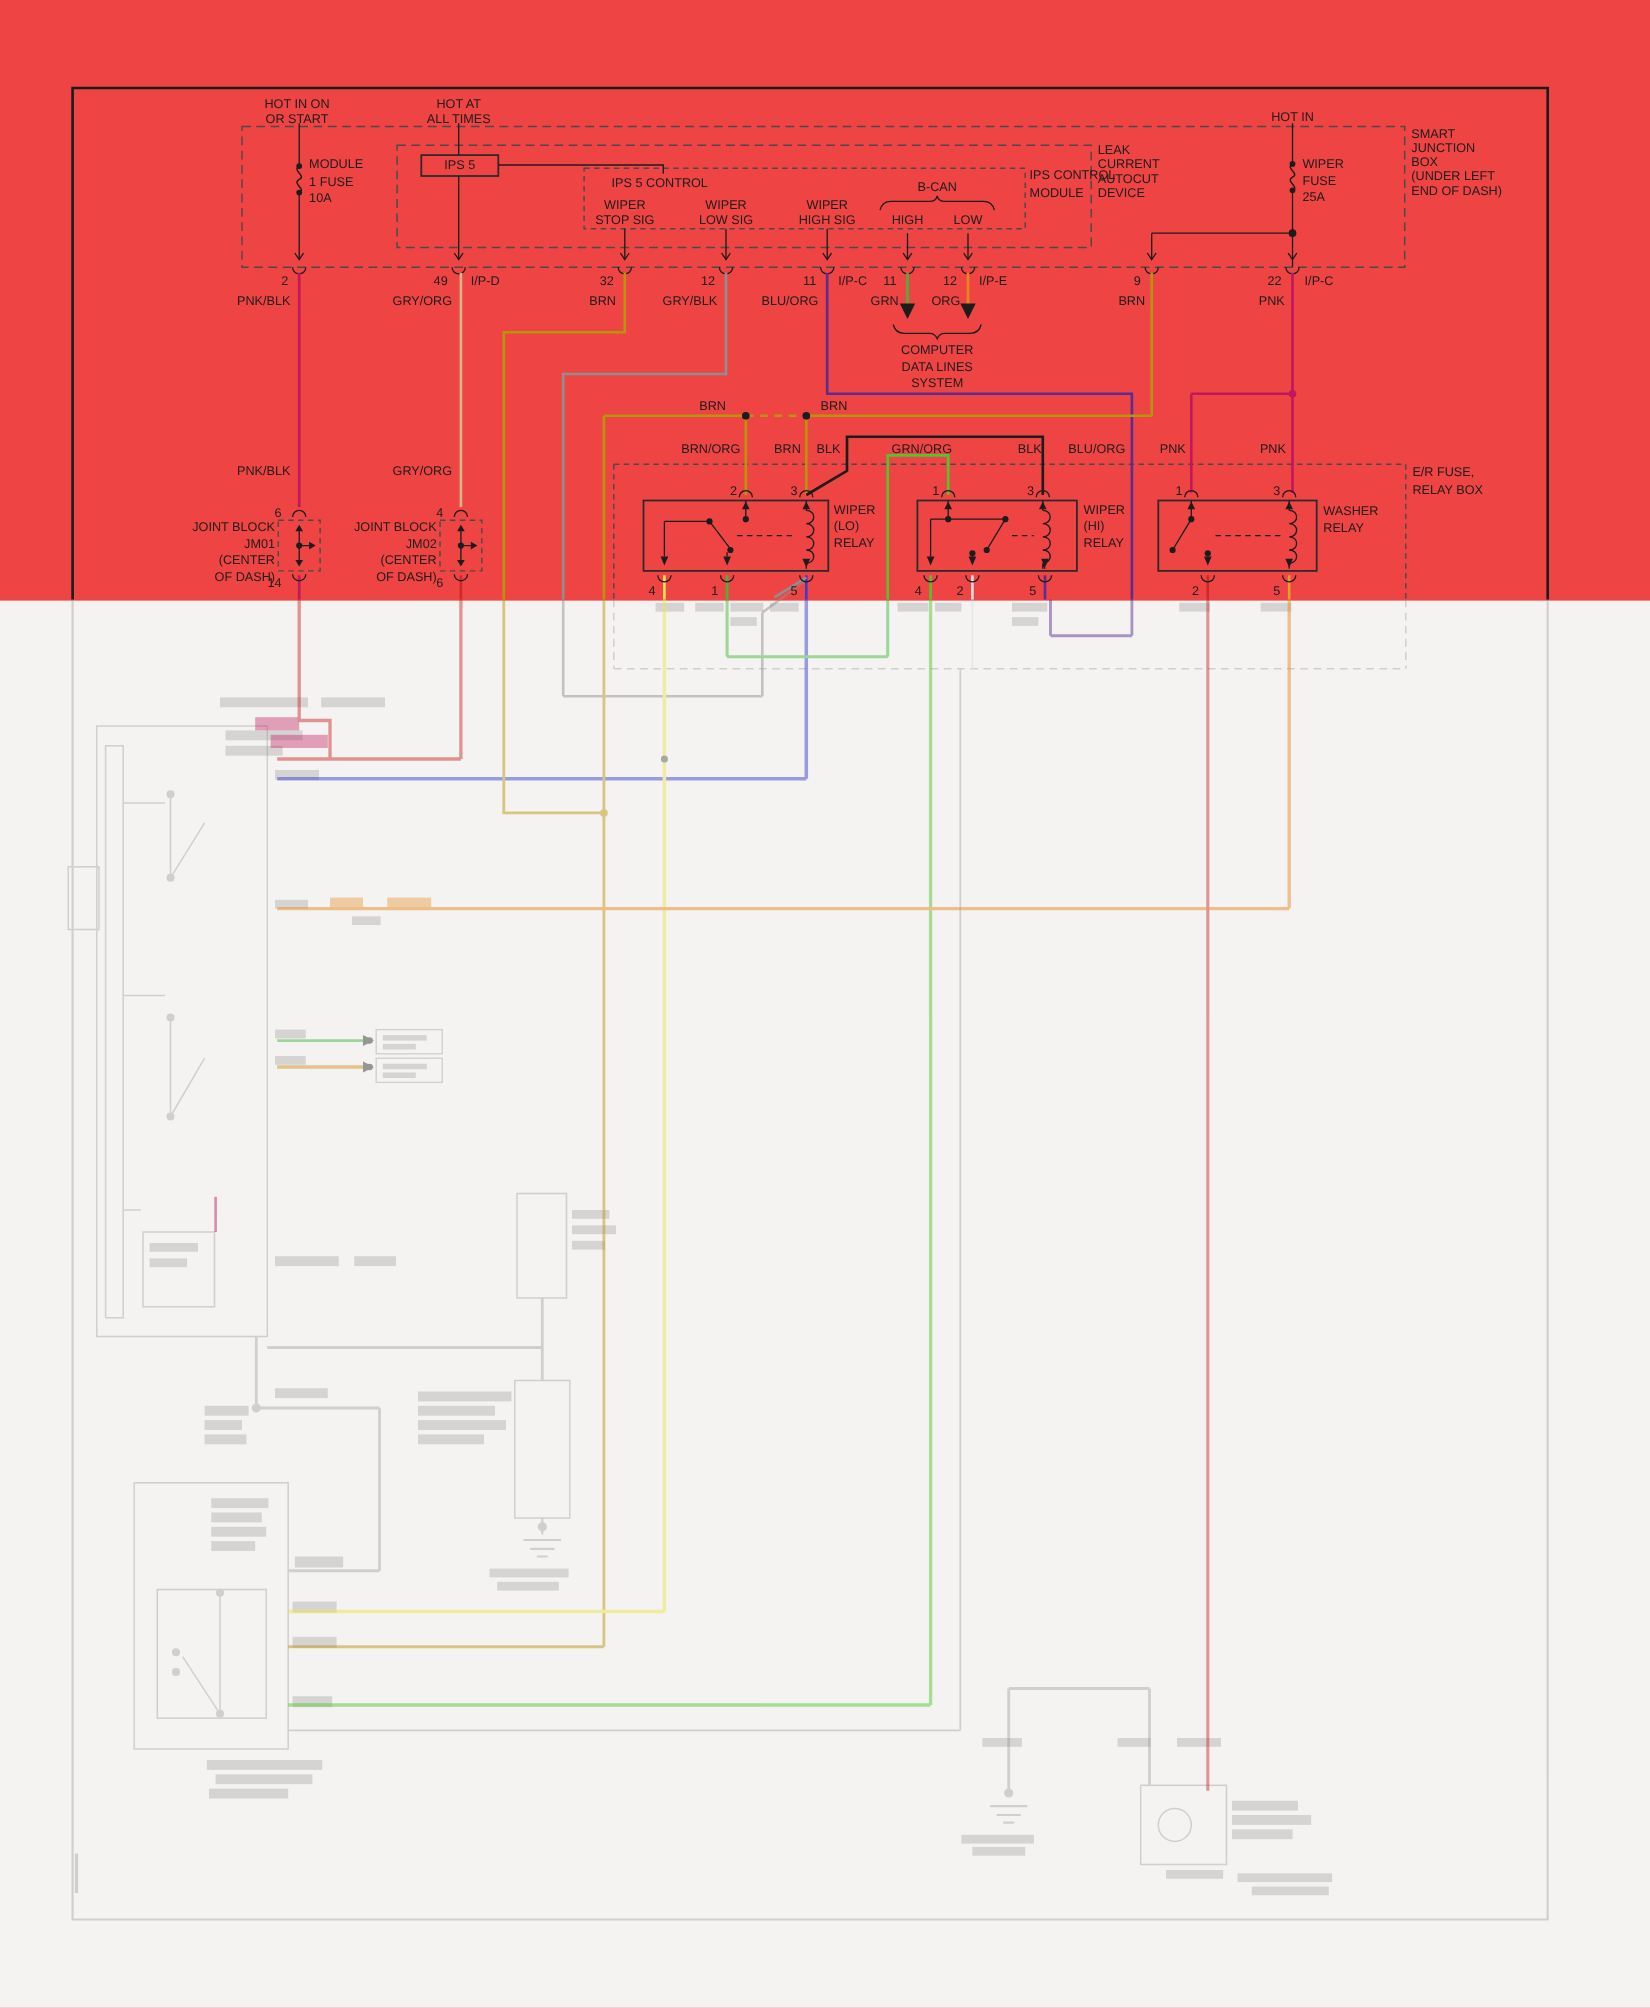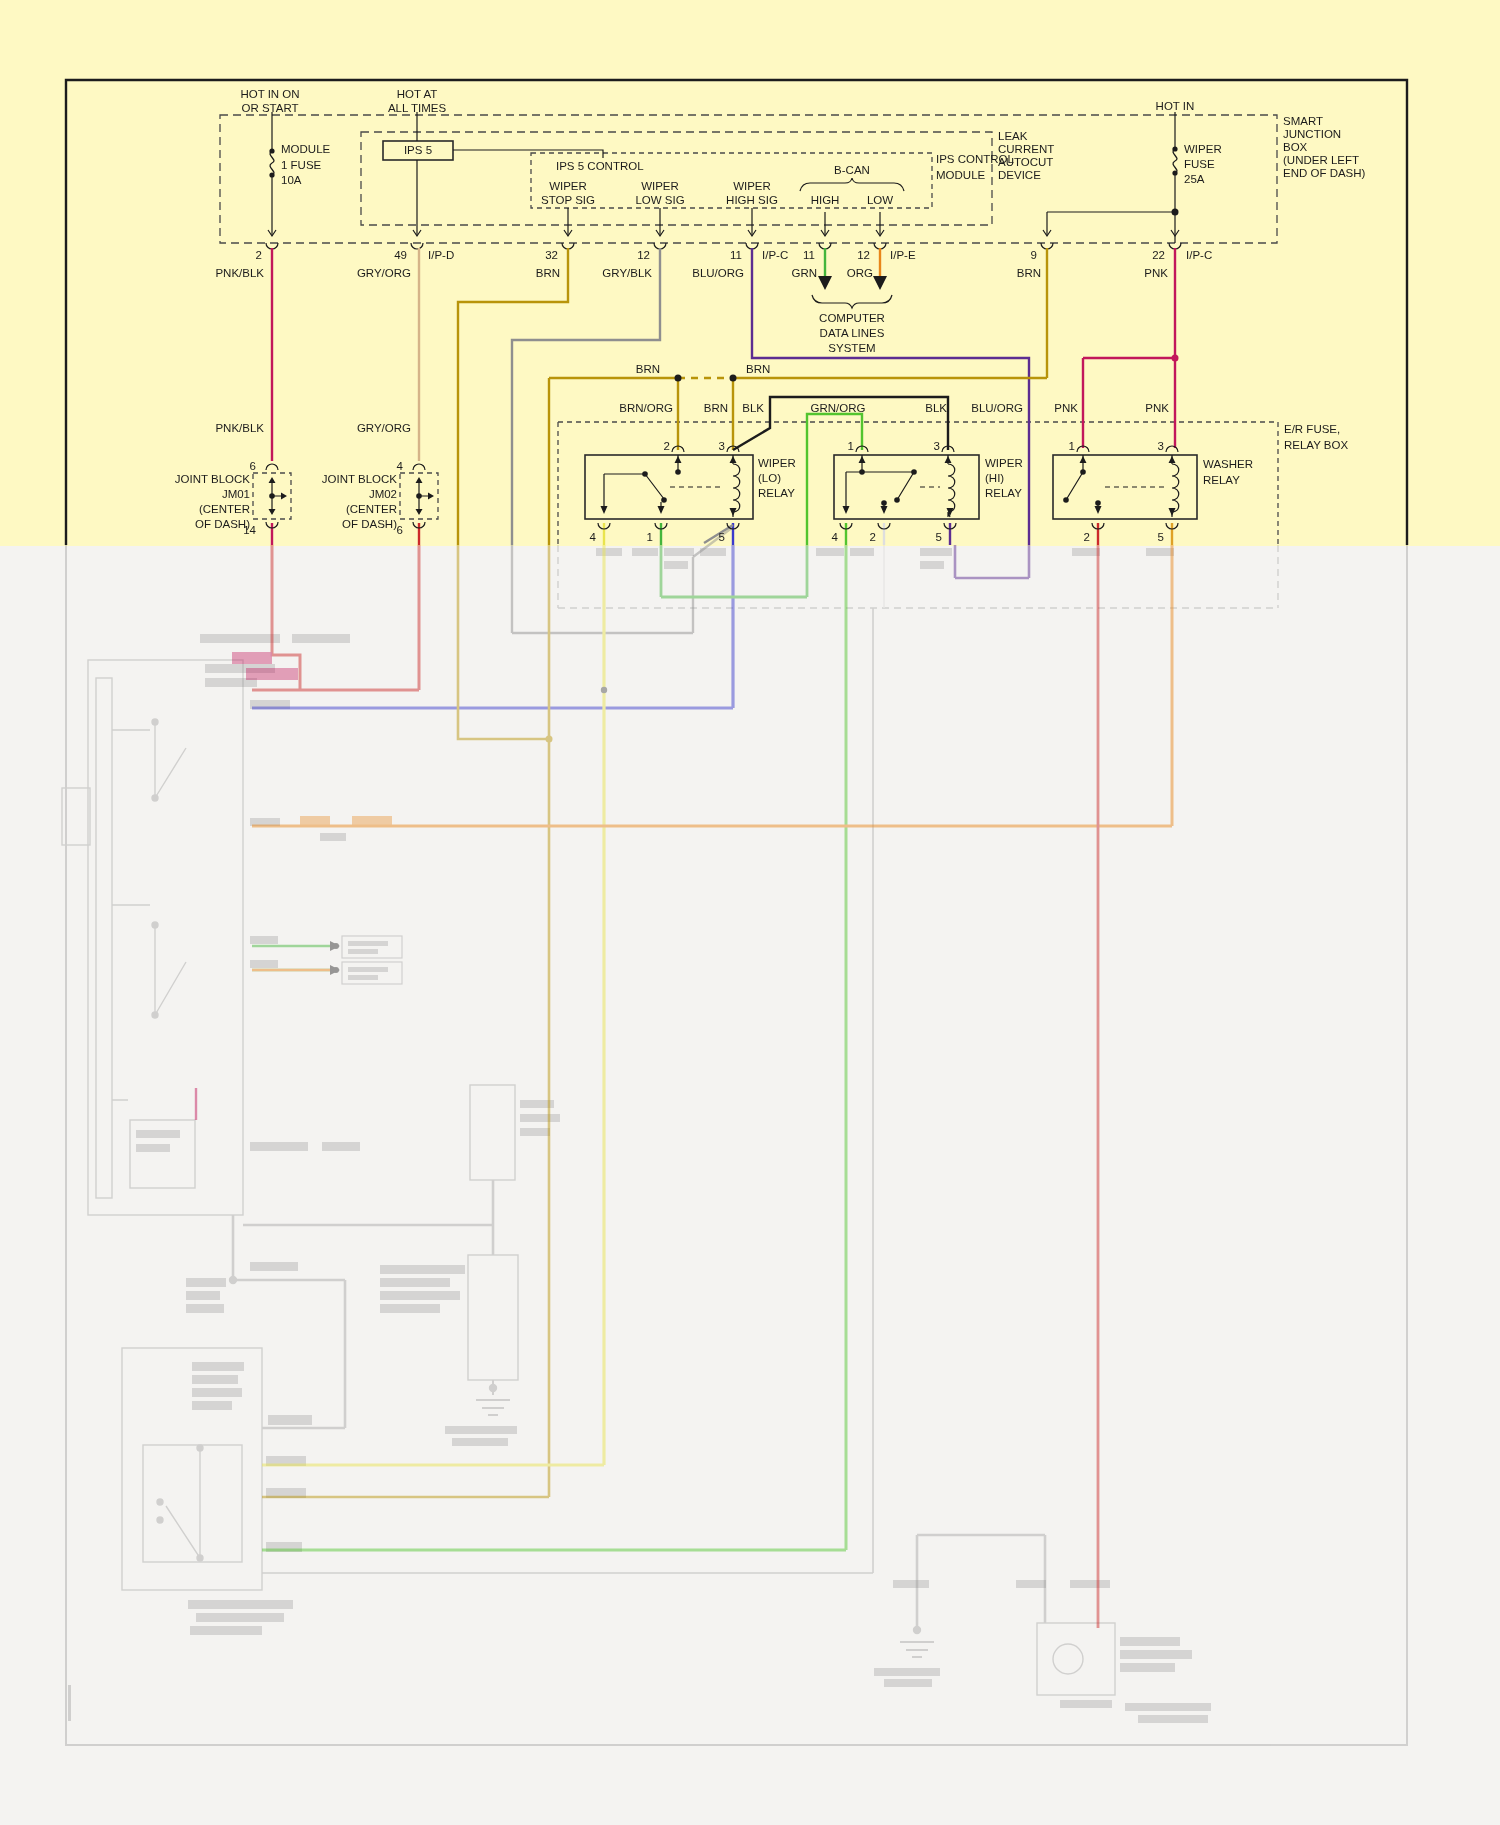--- a/index.html
+++ b/index.html
@@ -1,16 +1,16 @@
 <!DOCTYPE html>
 <html><head>
 <meta charset="utf-8">
 <style>
   html,body{margin:0;padding:0;background:#ffffff;}
-  .stage{position:relative;width:1500px;height:1825px;background:#fef9c3;overflow:hidden;}
+  .stage{position:relative;width:1500px;height:1825px;background:#ef4444;overflow:hidden;}
   svg{display:block}
   text{font-family:"Liberation Sans", sans-serif;font-size:11.5px;fill:#1c1c1c;}
   .ta-m{text-anchor:middle}.ta-e{text-anchor:end}
   .thin{stroke:#1c1c1c;stroke-width:1.2;fill:none}
   .wire{stroke-width:2.4;fill:none}
   .dashbox{fill:none;stroke:#4a4a4a;stroke-width:1.3;stroke-dasharray:8,5}
   .dashbox2{fill:none;stroke:#4a4a4a;stroke-width:1.3;stroke-dasharray:5,4}
   .solidbox{fill:none;stroke:#2a2a2a;stroke-width:1.6}
   .glyph{stroke:#1c1c1c;stroke-width:1.2;fill:none}
   .bar{fill:#8f8f8f}

